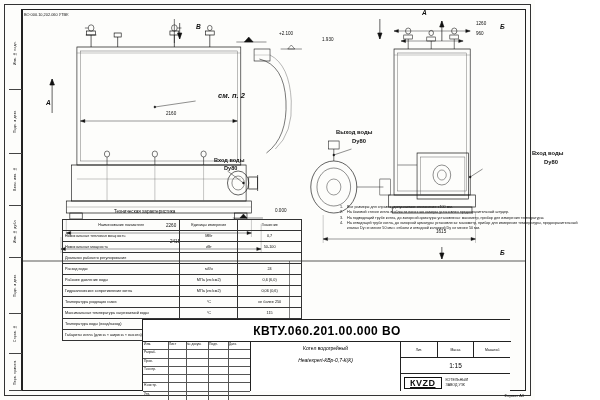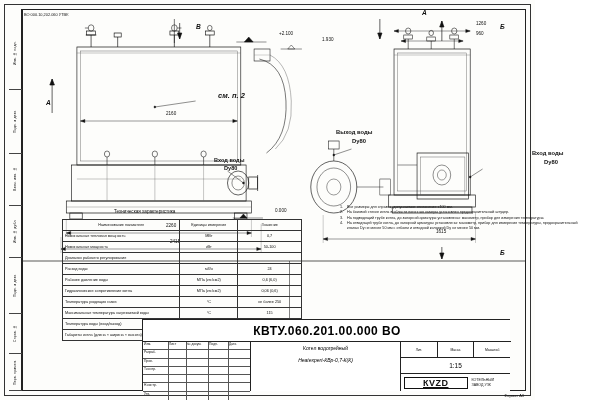--- a/index.html
+++ b/index.html
@@ -162,21 +162,21 @@
     display: flex; align-items: center; justify-content: center;
     font-size: 6.5px;
   }
   .stamp .rightcol .logo {
     position: absolute; left: 0; top: 32.8px; right: 0; bottom: 0;
     display: flex; align-items: center; padding-left: 3px;
   }
   .kvzd {
     display: inline-flex; align-items: center;
     font-size: 9px; font-weight: bold; color: #111;
-    border: 1.2px solid #111; padding: 0px 18px; margin-right: 4px;
+    border: 1.2px solid #111; padding: 0px 5px; margin-right: 4px;
     letter-spacing: 0.5px;
     text-decoration: underline;
   }
   .kvzd-txt { font-size: 3.6px; line-height: 1.25; color: #111; }
 </style>
 </head>
 <body>
 
 <div id="sheet">
   <div class="frame-outer"></div>

